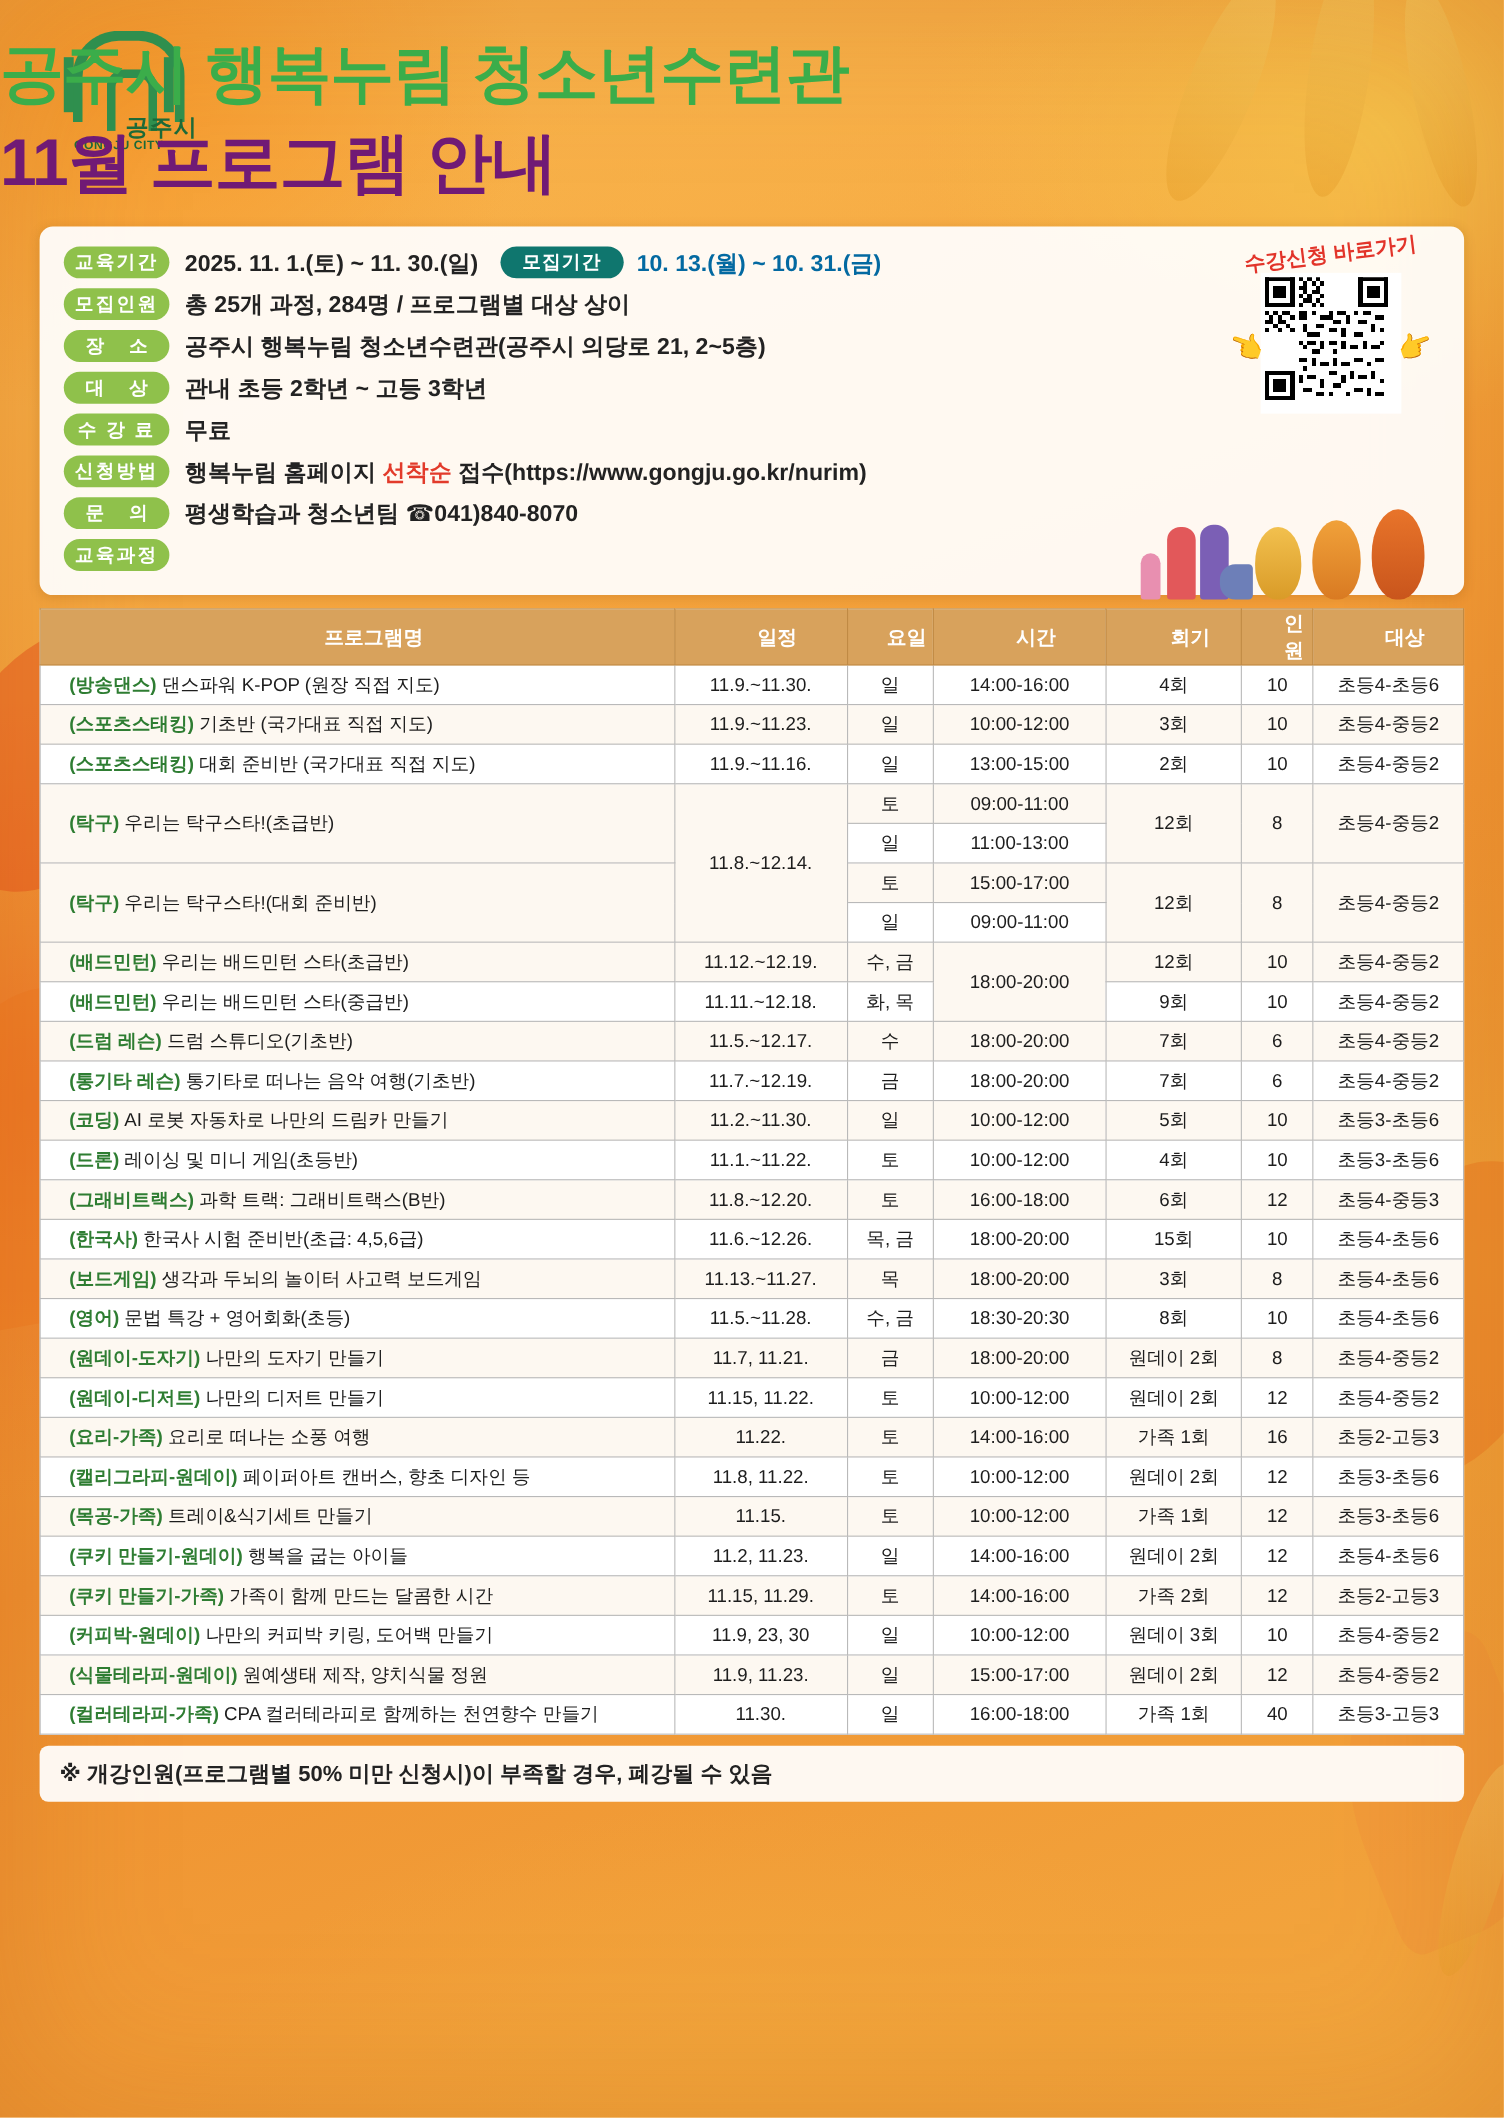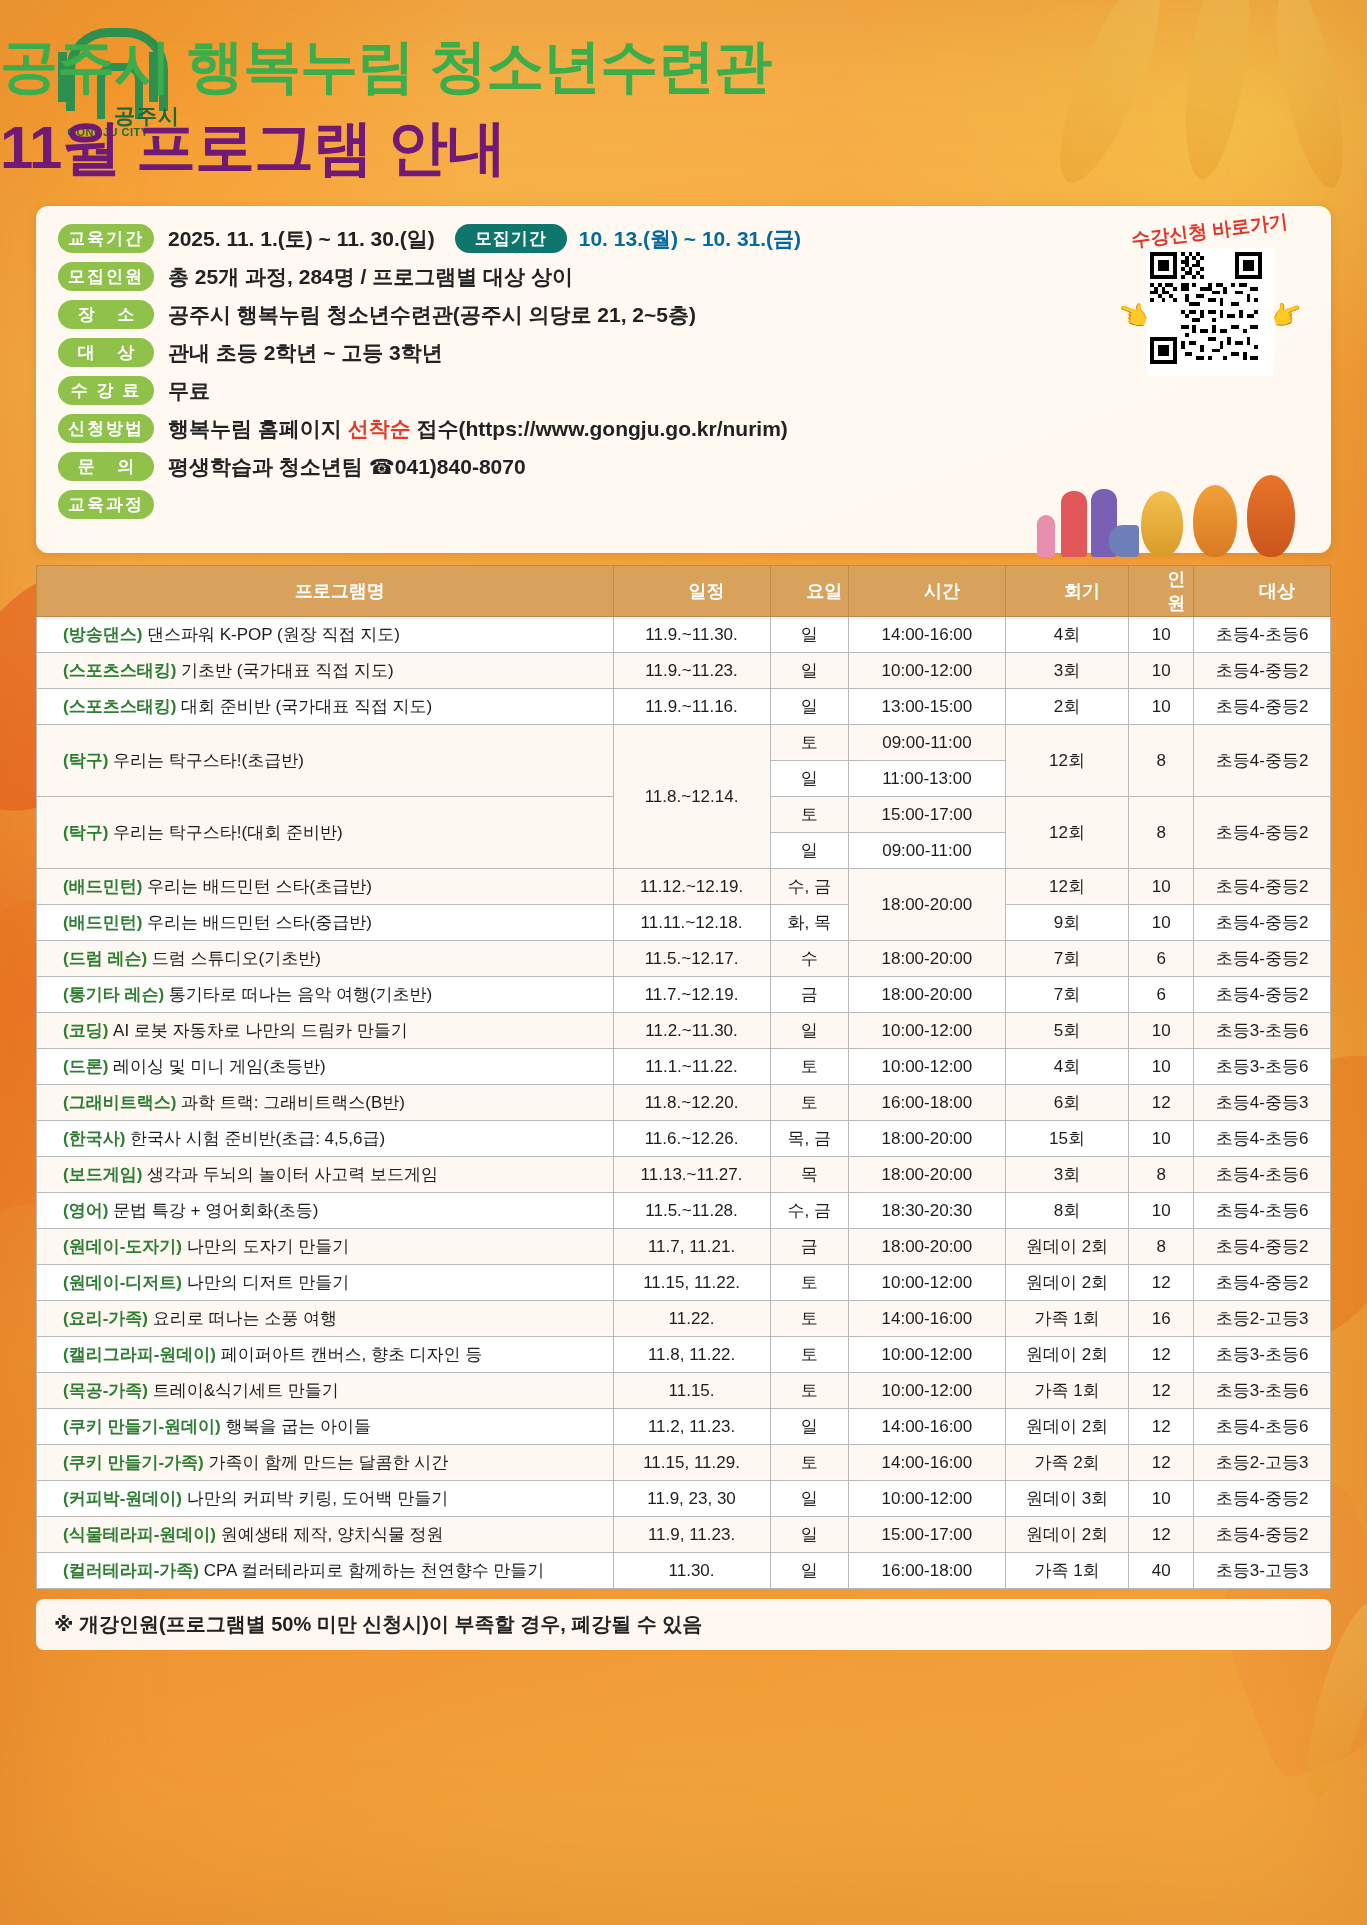--- a/index.html
+++ b/index.html
@@ -292,21 +292,21 @@
     <div class="itxt">
       <span>행복누림 홈페이지 </span><span class="red">선착순</span><span> 접수(https://www.gongju.go.kr/nurim)</span>
     </div>
   </div>
 
   <div class="inforow">
     <div class="pill sp">문   의</div>
     <div class="itxt">평생학습과 청소년팀 ☎041)840-8070</div>
   </div>
 
-  <div class="inforow" style="margin-bottom:16px;">
+  <div class="inforow" style="margin-bottom:4px;">
     <div class="pill">교육과정</div>
   </div>
 
   <div class="deco" style="width:320px;height:86px;">
     <div class="tree" style="right:8px;width:48px;height:82px;background:linear-gradient(180deg,#e8742a,#c9551c);"></div>
     <div class="tree" style="right:66px;width:44px;height:72px;background:linear-gradient(180deg,#f0a13a,#d97a22);"></div>
     <div class="tree" style="right:120px;width:42px;height:66px;background:linear-gradient(180deg,#f2c04e,#d99b28);"></div>
     <div class="person" style="right:186px;width:26px;height:68px;background:#7b5fb5;border-radius:12px 12px 3px 3px;"></div>
     <div class="person" style="right:216px;width:26px;height:66px;background:#e2585a;border-radius:12px 12px 3px 3px;"></div>
     <div class="person" style="right:248px;width:18px;height:42px;background:#e88fb0;border-radius:9px 9px 3px 3px;"></div>

